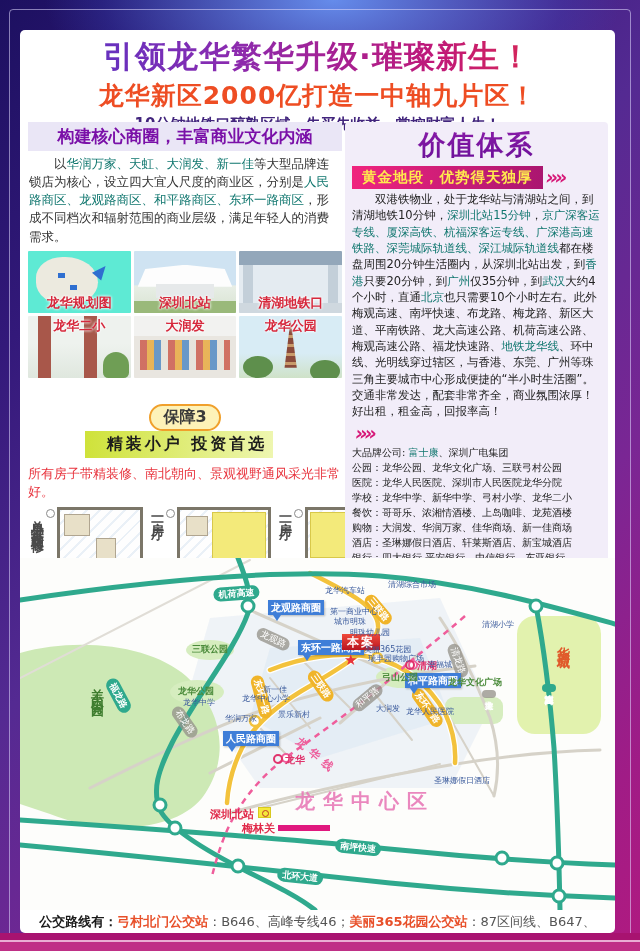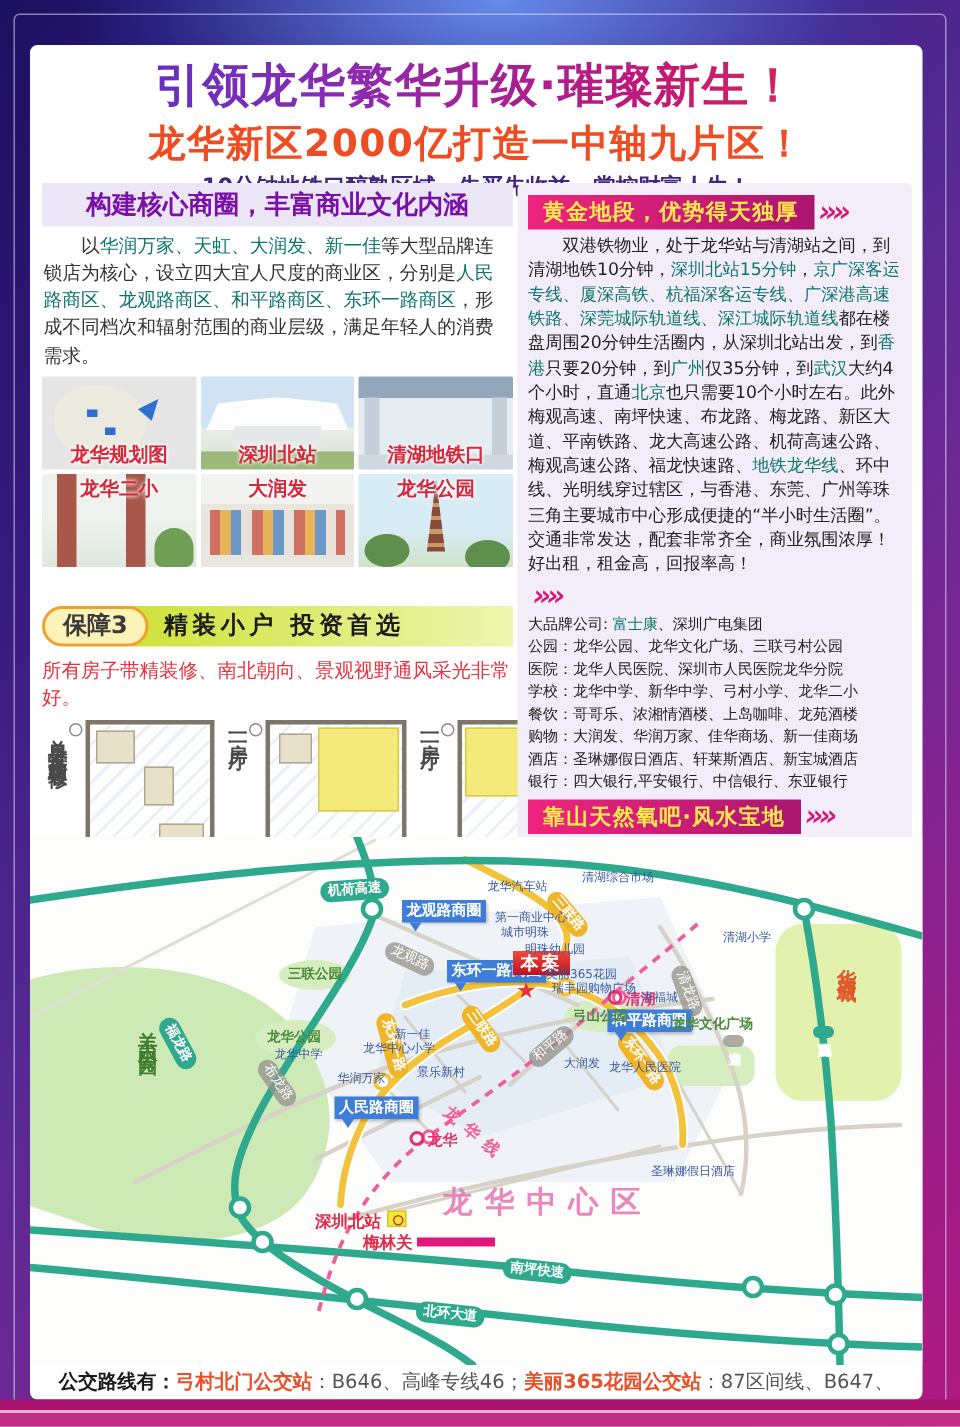--- a/index.html
+++ b/index.html
@@ -26,40 +26,40 @@
   
   .colL { position:absolute; left:8px; top:92px; width:314px; }
   .sec-title { background:#eae6f6; color:#7a10a8; font-size:17px; font-weight:bold; text-align:center; padding:3px 0; }
   .intro { font-size:12.5px; line-height:1.45; color:#333; text-indent:2em; margin:4px 1px 5px; }
   .red { color:#0f766e; }
   .photos { display:grid; grid-template-columns:repeat(3,1fr); gap:3px; }
   .ph { position:relative; height:62px; overflow:hidden; border-radius:1px; }
   .ph .plabel { position:absolute; left:0; right:0; text-align:center; color:#d6283c; font-size:13px; font-weight:bold;
      text-shadow:0 0 3px #fff,0 0 3px #fff; }
   .row1 .plabel { bottom:1px; } .row2 .plabel { top:1px; }
-  .p1 { background:#e5e5e5; } .p1 .blob{position:absolute;left:8px;top:6px;width:62px;height:48px;background:#eceadf;border-radius:45% 55% 50% 50%;}
+  .p1 { background:#5eead4; } .p1 .blob{position:absolute;left:8px;top:6px;width:62px;height:48px;background:#eceadf;border-radius:45% 55% 50% 50%;}
   .p1 .arr{position:absolute;right:22px;top:8px;width:0;height:0;border:6px solid transparent;border-bottom:14px solid #2f6fd0;transform:rotate(40deg);}
   .p1 .dot{position:absolute;width:7px;height:5px;background:#2f6fd0;} 
   .p2 { background:linear-gradient(#cfe3f2 55%,#e8eee6 56%,#d7e3d0); }
   .p2 .roof{position:absolute;left:4px;right:4px;top:14px;height:22px;background:#fdfdfd;clip-path:polygon(0 100%,8% 20%,50% 0,92% 20%,100% 100%);}
   .p2 .base{position:absolute;left:22px;right:22px;top:33px;height:14px;background:#e6e9ea;}
   .p2 .bush{position:absolute;left:0;right:0;bottom:0;height:12px;background:#9ab97a;}
   .p3 { background:linear-gradient(#93a7ba 0 14px,#e4ebf1 14px); }
   .p3 .col{position:absolute;top:14px;bottom:0;width:10px;background:#c3cfd9;} 
   .p3 .floor{position:absolute;left:0;right:0;bottom:0;height:10px;background:#cfd8df;}
   .p4 { background:linear-gradient(#eef2ee 45%,#dfe7de); }
   .p4 .col{position:absolute;top:0;bottom:0;width:13px;background:#a8574a;}
   .p4 .tree{position:absolute;bottom:0;width:26px;height:26px;background:#6f9e55;border-radius:50% 50% 20% 20%;}
   .p5 { background:linear-gradient(#f2f2f0 0 20px,#e9e6e0 20px); }
   .p5 .shelf{position:absolute;left:6px;right:6px;top:24px;bottom:8px;background:repeating-linear-gradient(90deg,#c84a3a 0 7px,#e8a32c 7px 14px,#3f7ec0 14px 21px,#e6e2da 21px 28px);opacity:.75;}
   .p6 { background:linear-gradient(#d8ecf5 60%,#cfe2c8); }
   .p6 .pag{position:absolute;left:50%;top:4px;width:34px;height:48px;transform:translateX(-50%);
      background:repeating-linear-gradient(#8a4a3a 0 6px,#c89a6a 6px 9px);clip-path:polygon(50% 0,68% 100%,32% 100%);}
   .p6 .tree{position:absolute;bottom:0;width:30px;height:22px;background:#5e8f4c;border-radius:50%;}
-  .grow { display:flex; align-items:center; margin-top:26px; }
+  .grow { display:flex; align-items:center; margin-top:26px;flex-direction:column; }
   .gbadge { background:#fdf2b8; border:2px solid #f0a02c; border-radius:16px; padding:1px 12px; font-size:16px; font-weight:bold; color:#3a3a3a; position:relative; z-index:2; }
   .gbar { flex:1; margin-left:-12px; background:linear-gradient(90deg,#cfe23a,#eef6b0); color:#1c1c1c; font-size:16px; font-weight:bold; letter-spacing:3px; padding:3px 6px 3px 22px; }
   .gnote { color:#e8333d; font-size:13px; margin:7px 0 6px; }
   .plans { display:flex; gap:5px; align-items:flex-start; }
   .pgroup { display:flex; gap:2px; }
   .vlab { writing-mode:vertical-rl; font-size:13px; font-weight:bold; color:#4a4a4a; letter-spacing:3px; padding-top:2px; }
   .ring { width:9px; height:9px; border:1.5px solid #8a8a8a; border-radius:50%; margin:0 auto 3px; display:block; }
   .plan { position:relative; border:3px solid #7b7668; background:
       repeating-linear-gradient(135deg, rgba(130,170,210,.16) 0 2px, transparent 2px 9px), #fefefe; }
   .pl1 { width:86px; height:120px; } .pl2 { width:94px; height:126px; } .pl3 { width:72px; height:102px; }
@@ -190,20 +190,21 @@
         <span class="vlab"><i class="ring"></i><span>一房一厅</span></span>
         <div class="plan pl3">
           <span class="roomy" style="left:2px;top:2px;width:56px;height:46px;"></span>
           <span class="furn" style="right:4px;bottom:8px;width:18px;height:30px;"></span>
         </div>
       </div>
     </div>
   </div>
 
   <div class="colR">
+    <div class="vtitle">价值体系</div>
 
     <div class="banner">
       <span class="btxt">黄金地段，优势得天独厚</span>
       <span class="chev">»»</span>
     </div>
     <p class="rp"><span>双港铁物业，处于龙华站与清湖站之间，到清湖地铁10分钟，</span><span class="red">深圳北站15分钟</span><span>，</span><span class="red">京广深客运专线、厦深高铁、杭福深客运专线、广深港高速铁路、深莞城际轨道线、深江城际轨道线</span><span>都在楼盘周围20分钟生活圈内，从深圳北站出发，到</span><span class="red">香港</span><span>只要20分钟，到</span><span class="red">广州</span><span>仅35分钟，到</span><span class="red">武汉</span><span>大约4个小时，直通</span><span class="red">北京</span><span>也只需要10个小时左右。此外梅观高速、南坪快速、布龙路、梅龙路、新区大道、平南铁路、龙大高速公路、机荷高速公路、梅观高速公路、福龙快速路、</span><span class="red">地铁龙华线</span><span>、环中线、光明线穿过辖区，与香港、东莞、广州等珠三角主要城市中心形成便捷的“半小时生活圈”。交通非常发达，配套非常齐全，商业氛围浓厚！好出租，租金高，回报率高！</span></p>
 
     <div class="banner">
       <span class="chev">»»</span>
     </div>

